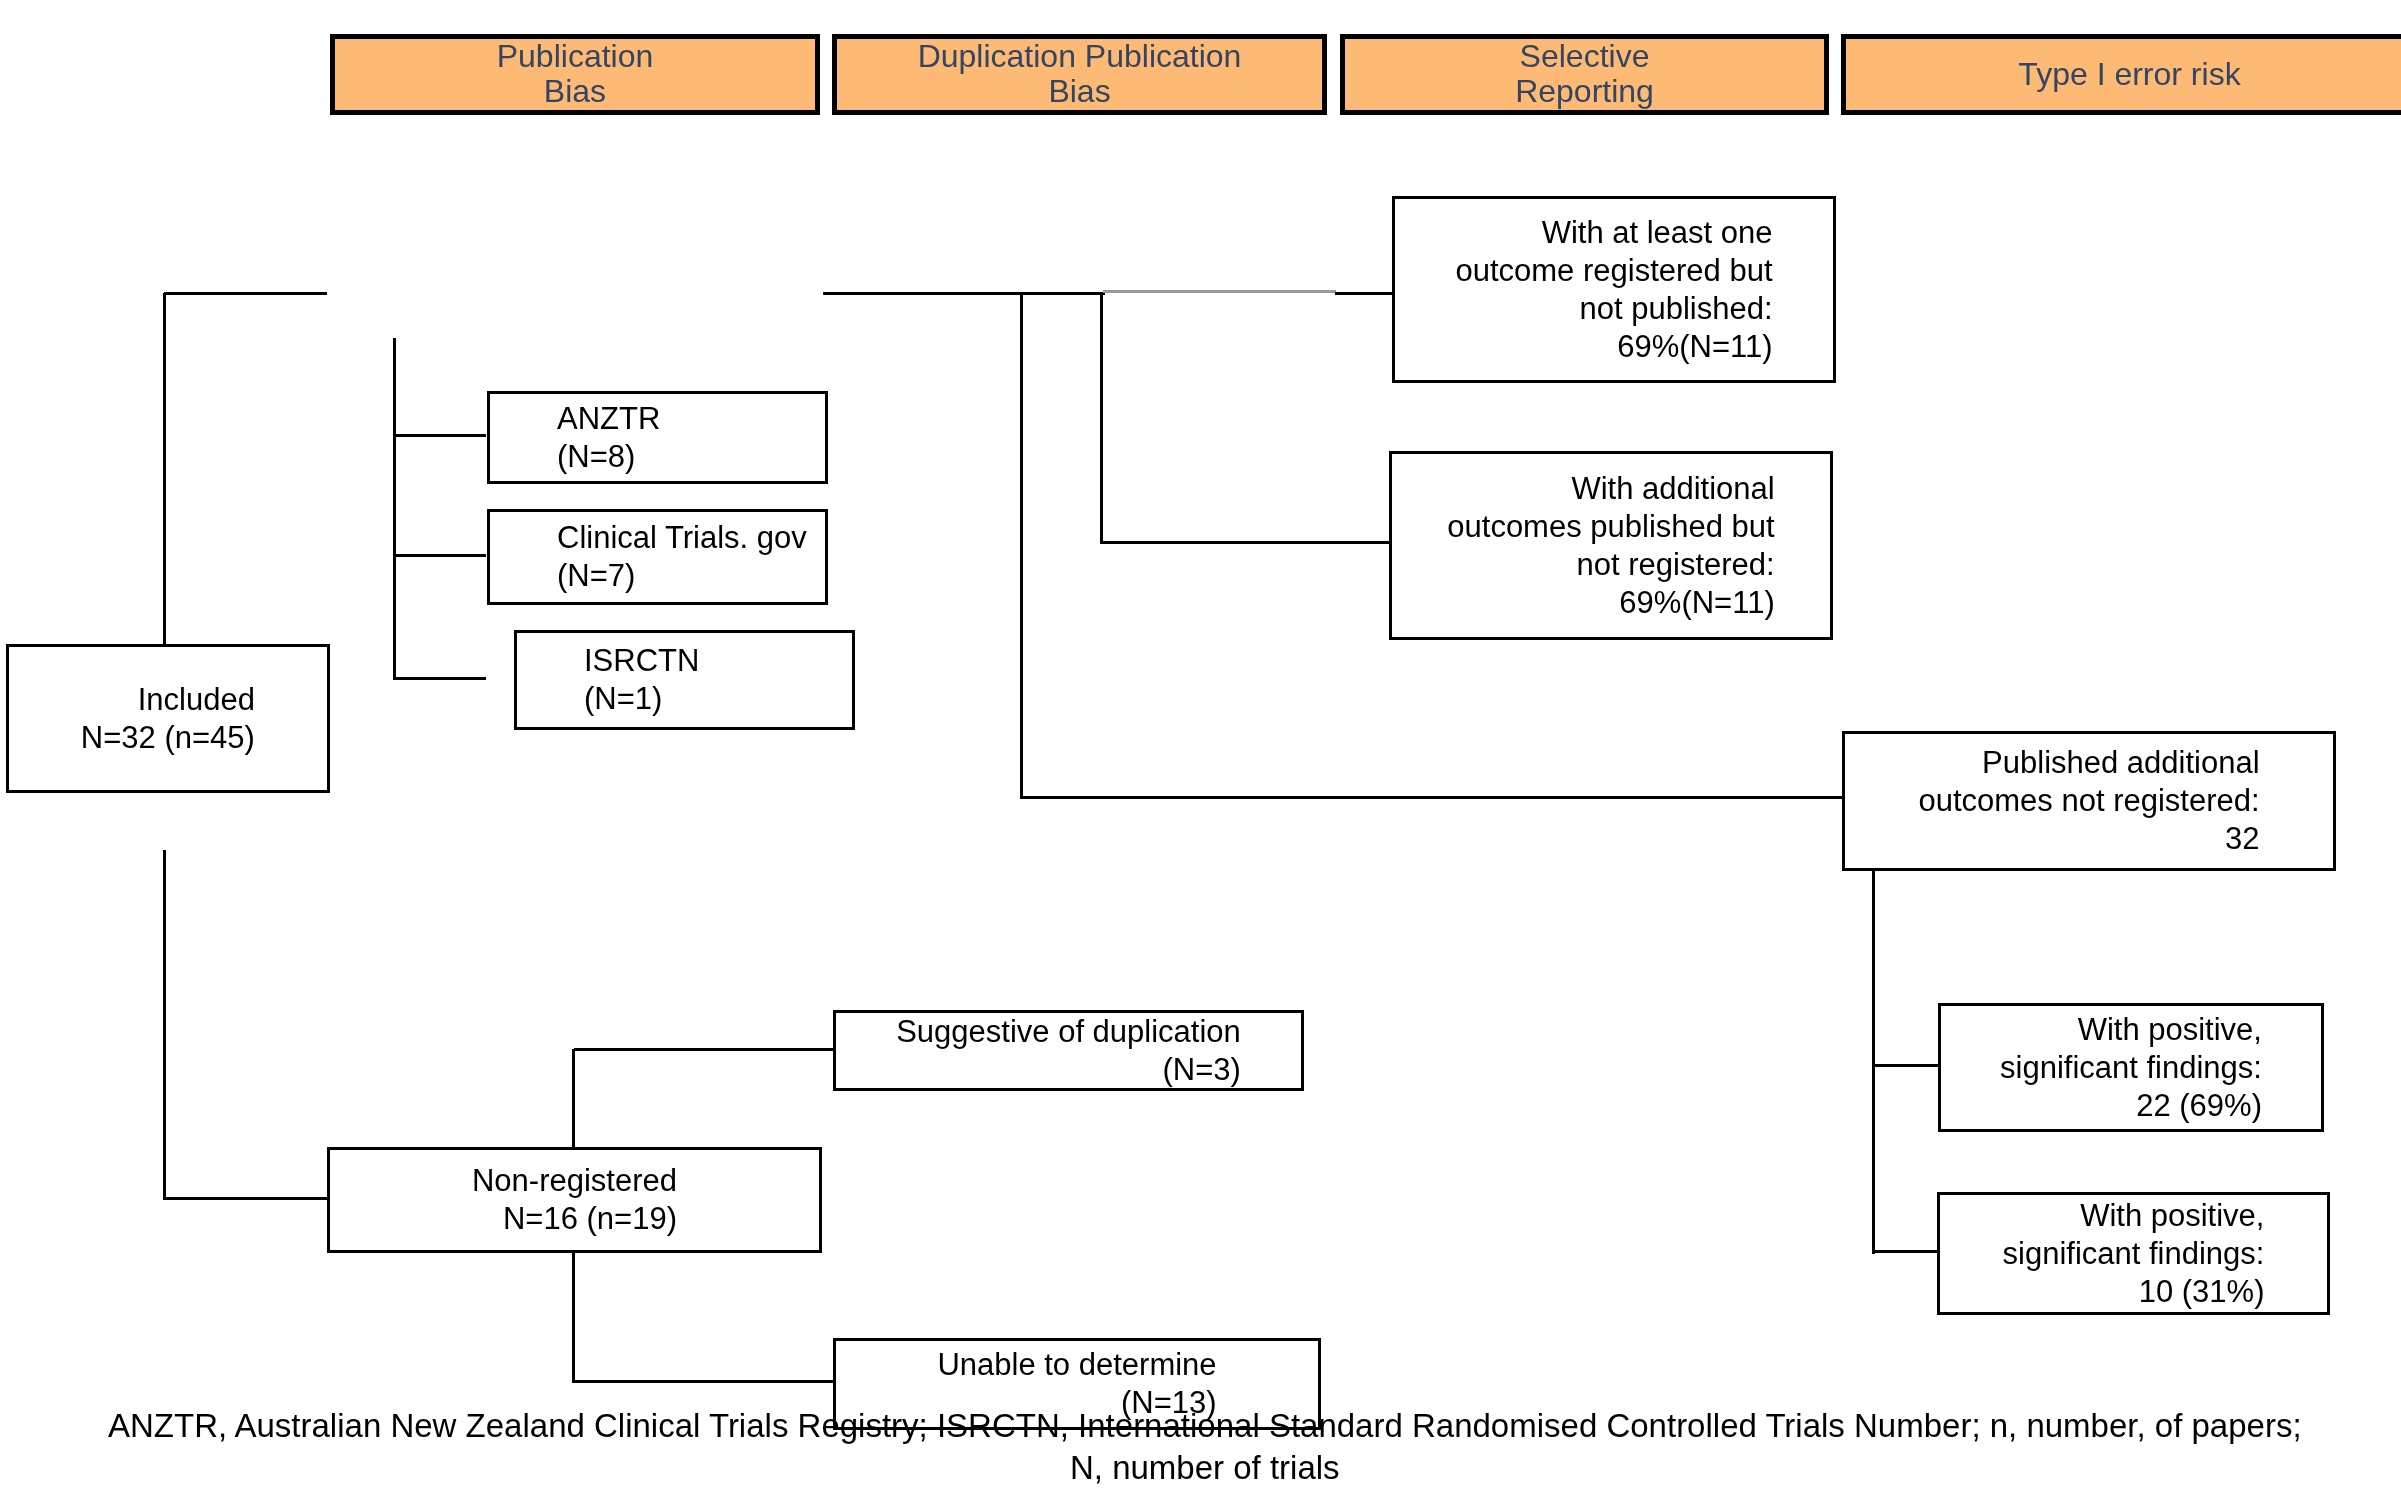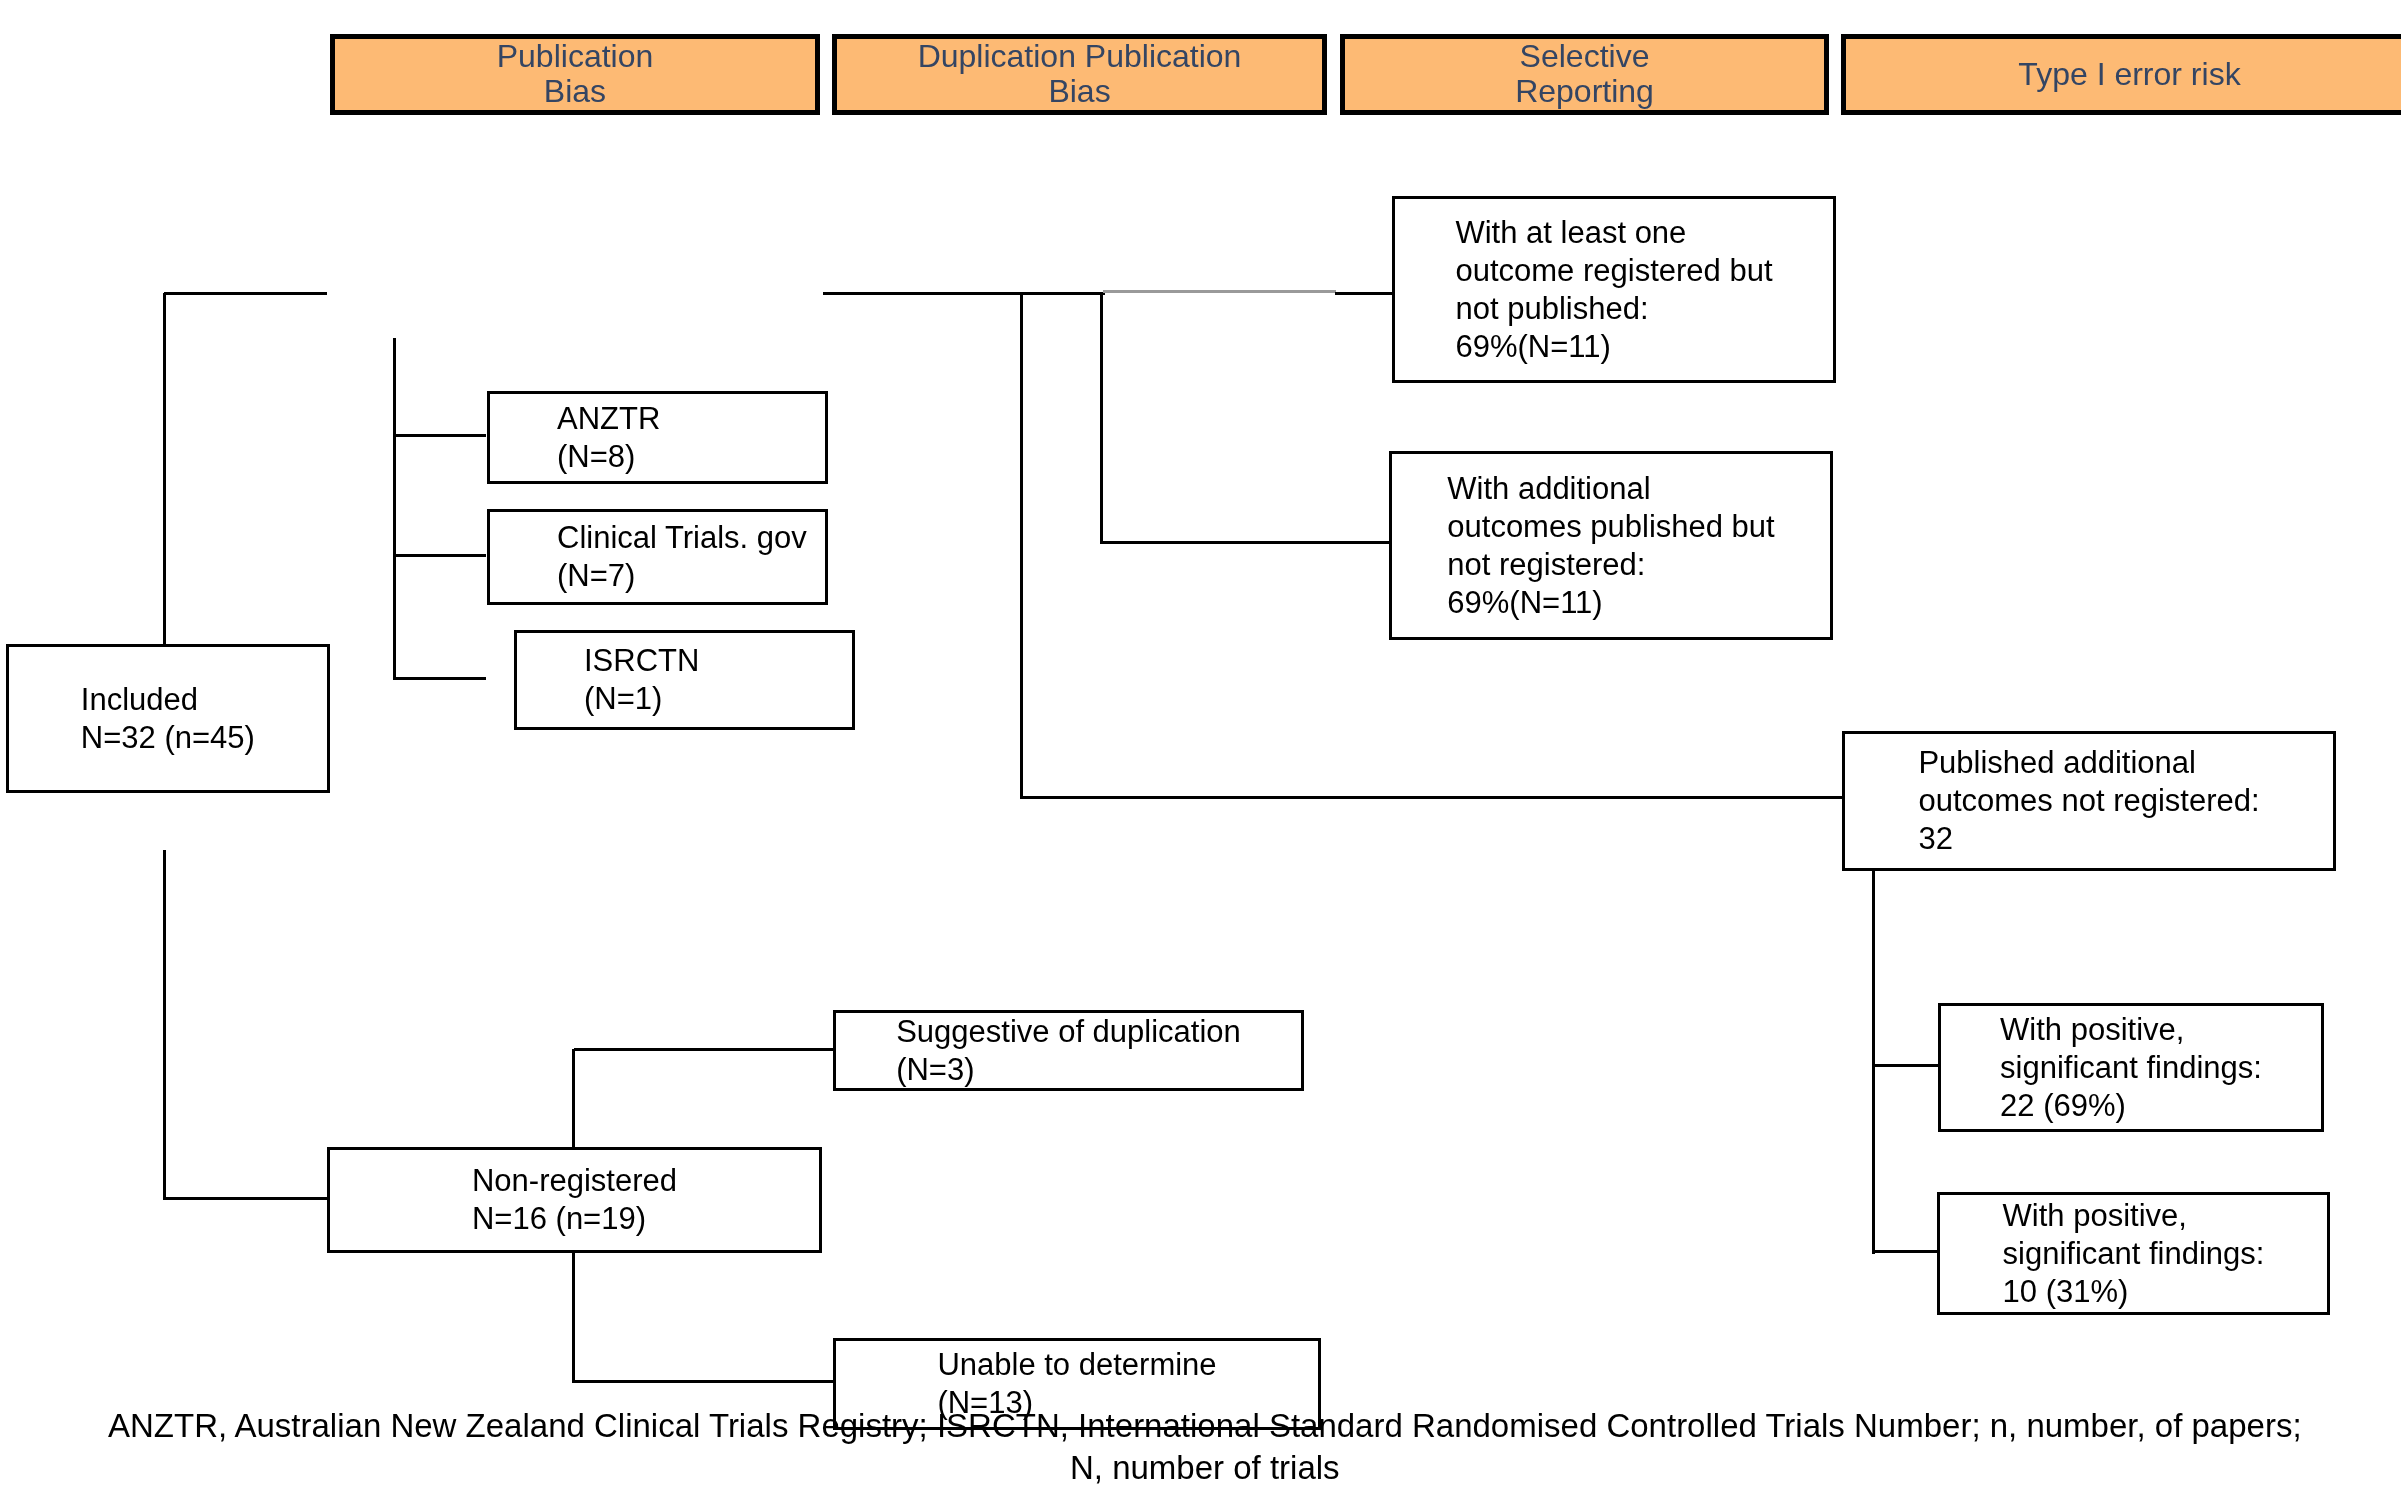--- a/index.html
+++ b/index.html
@@ -22,21 +22,21 @@
     color:var(--column-header-text,#344563);
     white-space:pre-line;
     margin-top:28px;
   }
   .node{
     position:absolute;
     border:3.7px solid var(--node-border,#000000);
     background:#ffffff;
     box-sizing:border-box;
     display:flex;align-items:center;justify-content:center;
-    text-align:left;
+    text-align:right;
     font-size:31px;line-height:38px;
     color:var(--node-text,#000000);
     white-space:pre-line;
   }
   .node.left{justify-content:flex-start;text-align:left;padding-left:67px;}
   .line{
     position:absolute;
     background:var(--connector,#000000);
   }
   .line.faded{background:var(--connector-faded,#9a9a9a);}

